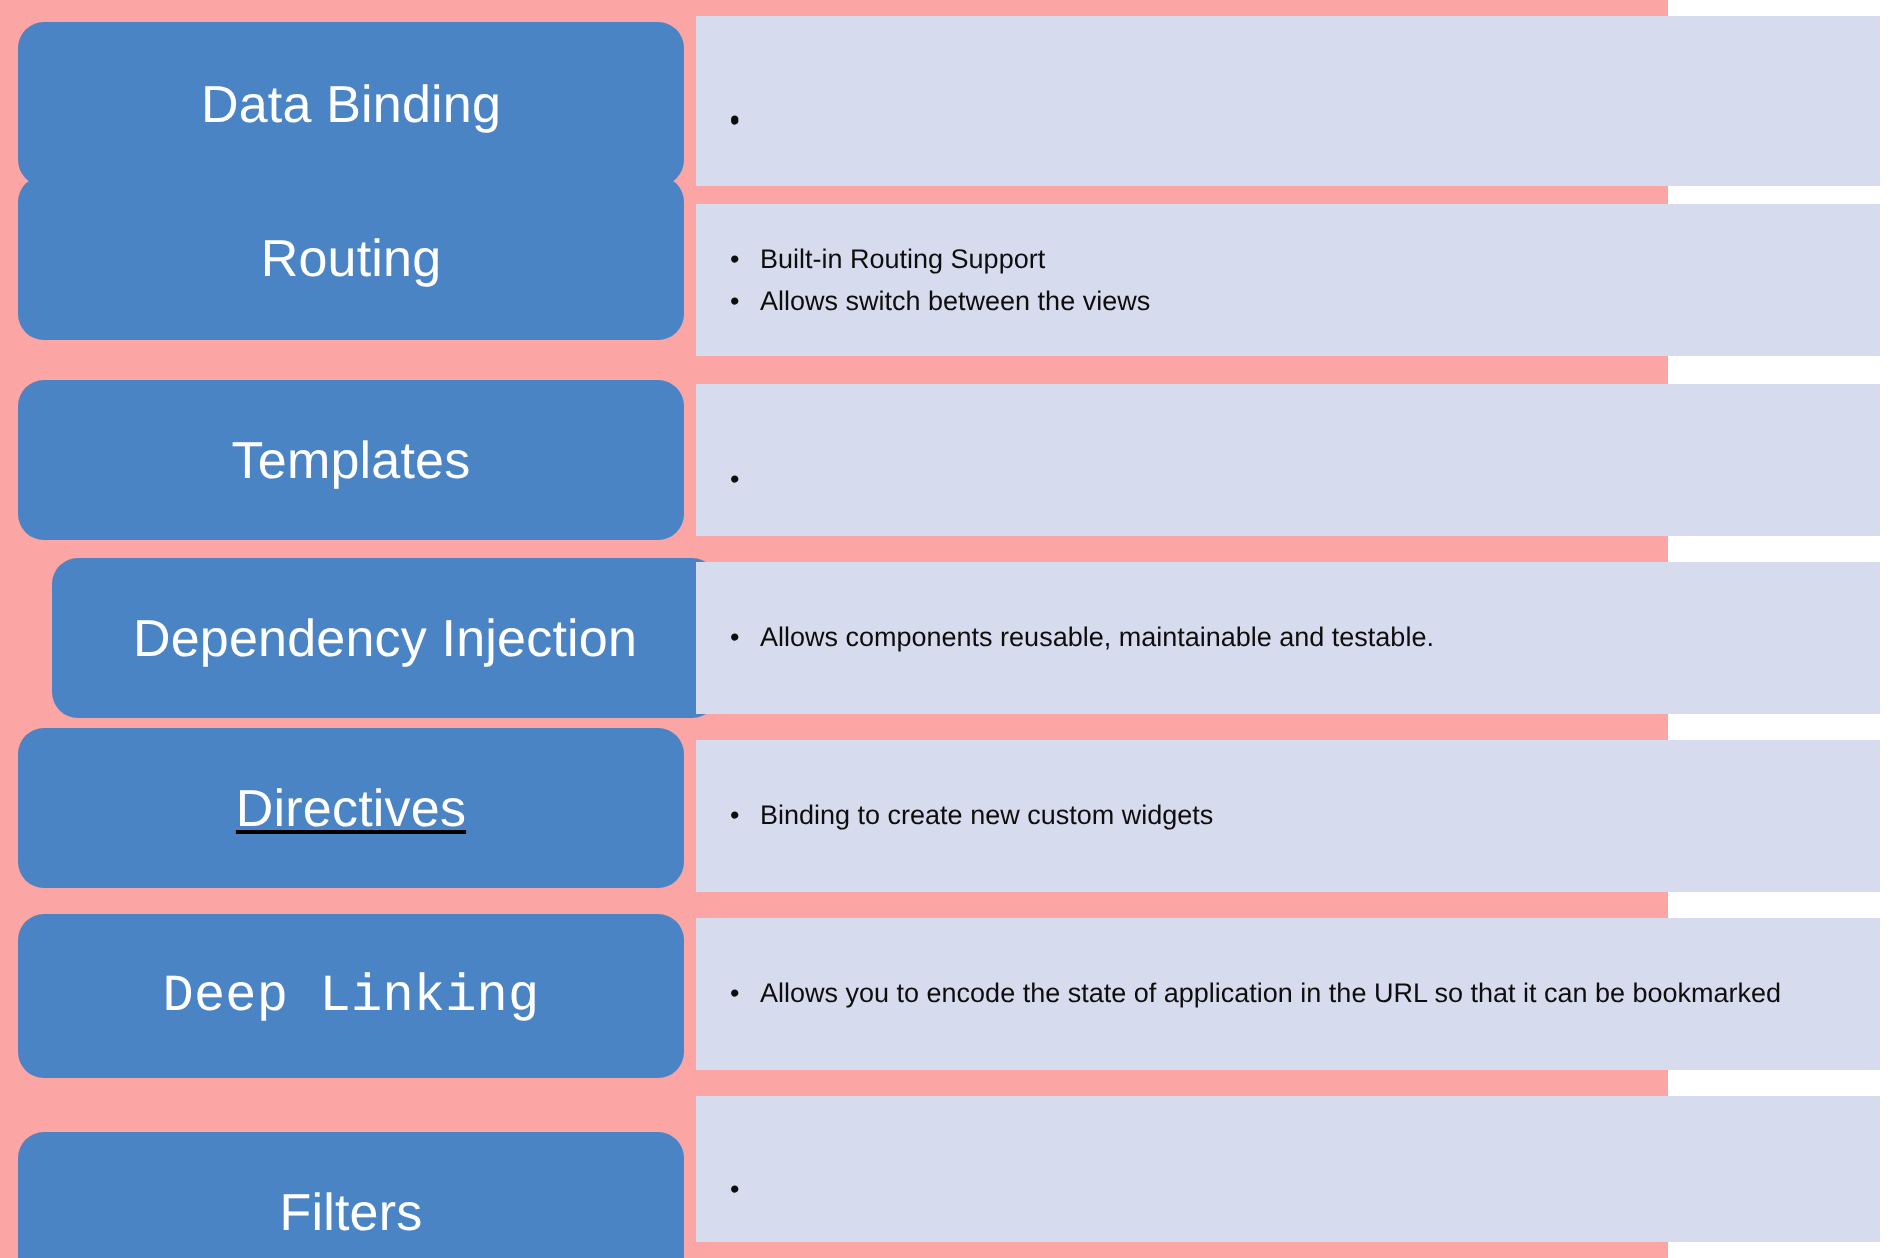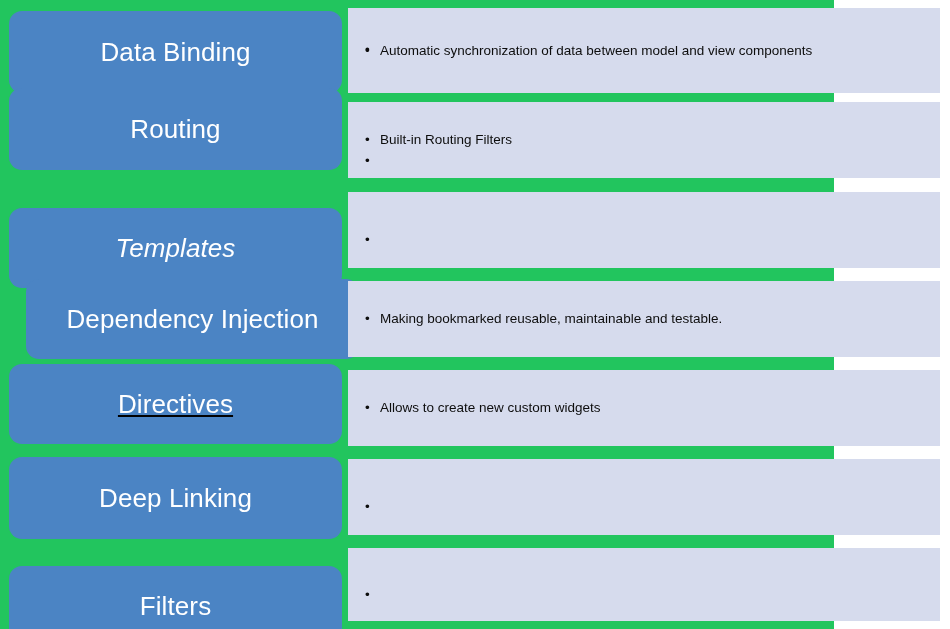--- a/index.html
+++ b/index.html
@@ -11,21 +11,21 @@
     width: 950px;
     height: 629px;
     background: #ffffff;
     font-family: "Liberation Sans", sans-serif;
     overflow: hidden;
   }
   #board {
     position: relative;
     width: 834px;
     height: 629px;
-    background: #22c55e;
+    background: #fca5a5;
   }
   .feature-row {
     position: absolute;
     left: 0;
     width: 950px;
   }
   .feature-chip {
     position: absolute;
     left: 9px;
     width: 333px;
@@ -88,72 +88,72 @@
 <body>
 
 <div id="board">
     <div class="feature-row" style="top: 0px;">
       <div class="feature-chip" style="top: 11px; height: 82px;">
         <div class="feature-chip-label">Data Binding</div>
       </div>
       <div class="feature-detail" style="top: 8px; height: 85px;">
         <ul class="bullet-list">
           <li class="bullet-item"><span class="bullet-dot">•</span></li>
-          <li class="bullet-item"><span class="bullet-dot">•</span><span>Automatic synchronization of data between model and view components</span></li>
+          <li class="bullet-item"><span class="bullet-dot">•</span></li>
         </ul>
       </div>
     </div>
     <div class="feature-row" style="top: 0px;">
       <div class="feature-chip" style="top: 88px; height: 82px;">
         <div class="feature-chip-label">Routing</div>
       </div>
       <div class="feature-detail" style="top: 102px; height: 76px;">
         <ul class="bullet-list">
-          <li class="bullet-item"><span class="bullet-dot">•</span><span>Built-in Routing Filters</span></li>
-          <li class="bullet-item"><span class="bullet-dot">•</span></li>
+          <li class="bullet-item"><span class="bullet-dot">•</span><span>Built-in Routing Support</span></li>
+          <li class="bullet-item"><span class="bullet-dot">•</span><span>Allows switch between the views</span></li>
         </ul>
       </div>
     </div>
     <div class="feature-row" style="top: 0px;">
-      <div class="feature-chip" style="top: 208px; height: 80px; font-style: italic;">
+      <div class="feature-chip" style="top: 190px; height: 80px;">
         <div class="feature-chip-label">Templates</div>
       </div>
       <div class="feature-detail" style="top: 192px; height: 76px;">
         <ul class="bullet-list">
           <li class="bullet-item"><span class="bullet-dot">•</span></li>
         </ul>
       </div>
     </div>
     <div class="feature-row" style="top: 0px;">
       <div class="feature-chip" style="top: 279px; height: 80px; margin-left: 17px;">
         <div class="feature-chip-label">Dependency Injection</div>
       </div>
       <div class="feature-detail" style="top: 281px; height: 76px;">
         <ul class="bullet-list">
-          <li class="bullet-item"><span class="bullet-dot">•</span><span>Making bookmarked reusable, maintainable and testable.</span></li>
+          <li class="bullet-item"><span class="bullet-dot">•</span><span>Allows components reusable, maintainable and testable.</span></li>
         </ul>
       </div>
     </div>
     <div class="feature-row" style="top: 0px;">
       <div class="feature-chip" style="top: 364px; height: 80px; text-decoration: underline;">
         <div class="feature-chip-label">Directives</div>
       </div>
       <div class="feature-detail" style="top: 370px; height: 76px;">
         <ul class="bullet-list">
-          <li class="bullet-item"><span class="bullet-dot">•</span><span>Allows to create new custom widgets</span></li>
+          <li class="bullet-item"><span class="bullet-dot">•</span><span>Binding to create new custom widgets</span></li>
         </ul>
       </div>
     </div>
     <div class="feature-row" style="top: 0px;">
-      <div class="feature-chip" style="top: 457px; height: 82px;">
+      <div class="feature-chip" style="top: 457px; height: 82px; font-family: Liberation Mono, monospace;">
         <div class="feature-chip-label">Deep Linking</div>
       </div>
       <div class="feature-detail" style="top: 459px; height: 76px;">
         <ul class="bullet-list">
-          <li class="bullet-item"><span class="bullet-dot">•</span></li>
+          <li class="bullet-item"><span class="bullet-dot">•</span><span>Allows you to encode the state of application in the URL so that it can be bookmarked</span></li>
         </ul>
       </div>
     </div>
     <div class="feature-row" style="top: 0px;">
       <div class="feature-chip" style="top: 566px; height: 80px;">
         <div class="feature-chip-label">Filters</div>
       </div>
       <div class="feature-detail" style="top: 548px; height: 73px;">
         <ul class="bullet-list">
           <li class="bullet-item"><span class="bullet-dot">•</span></li>

